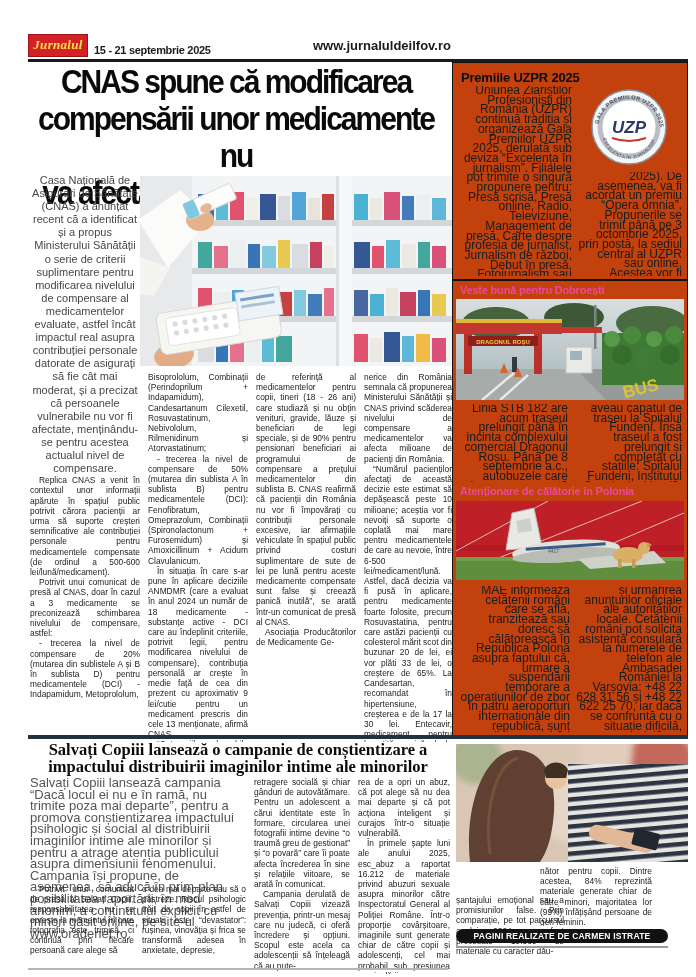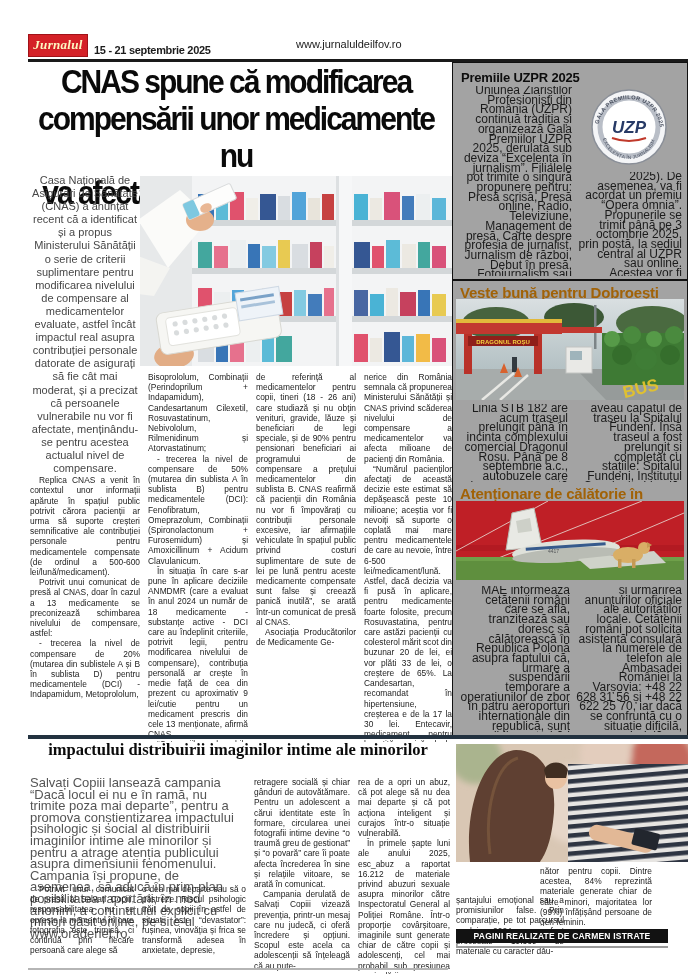--- a/index.html
+++ b/index.html
@@ -2,52 +2,52 @@
 <html lang="ro"><head>
 <meta charset="utf-8">
 <style>
   html,body{margin:0;padding:0;background:#ffffff;}
   #page{position:relative;width:696px;height:977px;background:#fff;overflow:hidden;
         font-family:"Liberation Sans",sans-serif;color:#1b1b1b;}
   .abs{position:absolute;}
   
   .masthead{position:absolute;left:28px;top:34px;width:660px;height:24px;}
   .logo{position:absolute;left:0;top:0;width:58px;height:21px;background:#d42127;border:1px solid #a01218;
-        color:#fef9c3;font-family:"Liberation Serif",serif;font-style:italic;font-weight:bold;font-size:13px;
+        color:#fde047;font-family:"Liberation Serif",serif;font-style:italic;font-weight:bold;font-size:13px;
         text-align:center;line-height:20px;letter-spacing:.3px;}
   .issue-date{position:absolute;left:66px;top:10px;font-weight:bold;font-size:11px;letter-spacing:-.3px;}
-  .site{position:absolute;left:268px;top:4px;font-weight:normal;font-size:11px;}
+  .site{position:absolute;left:285px;top:4px;font-weight:bold;font-size:13px;}
   .section-wrap{position:absolute;right:0;top:0;height:24px;margin-top:30px;}
   .section{color:#d42127;font-weight:bold;font-size:15px;letter-spacing:.5px;display:inline-block;vertical-align:top;margin-top:3px;}
   .sep{display:inline-block;width:1px;height:20px;background:#8a8a8a;margin:0 9px;vertical-align:top;}
   .pageno{display:inline-block;font-weight:bold;font-size:19px;vertical-align:top;}
   .head-rule{position:absolute;left:28px;top:59px;width:660px;height:2.5px;background:#1a1a1a;}
   
   .main-title{position:absolute;left:24px;top:62px;width:424px;text-align:center;
       font-weight:800;font-size:30px;line-height:33px;letter-spacing:-2px;color:#0a0a0a;
       transform:scaleY(1.13);transform-origin:top center;}
   
   .jcol{position:absolute;text-align:justify;font-size:8.4px;line-height:10.2px;color:#1c1c1c;overflow:hidden;}
   .jcol p{margin:0;}
   .jcol p.ind{text-indent:9px;}
   .intro-txt{font-size:11px;line-height:13.1px;color:#474747;text-align:center;margin:0 0 6px 0;}
   .subhead{font-weight:bold;font-size:11.2px;line-height:13px;color:#0d0d0d;text-align:left;margin:6px 0 3px 0;}
   
-  .sb-box{position:absolute;left:452px;width:236px;border:1.6px solid #111;box-sizing:border-box;background:#a3a3a3;}
+  .sb-box{position:absolute;left:452px;width:236px;border:1.6px solid #111;box-sizing:border-box;background:#c2410c;}
   .sb-title{font-weight:bold;font-size:13px;letter-spacing:-.2px;color:#0d0d0d;}
   .scol{position:absolute;font-size:12px;line-height:9.7px;color:#1b1b1b;overflow:hidden;text-align:right;}
-  .sb-head2{position:absolute;font-weight:bold;font-size:15px;letter-spacing:-.2px;color:#a16207;}
+  .sb-head2{position:absolute;font-weight:bold;font-size:11px;letter-spacing:-.2px;color:#ec4899;}
   
   .divider{position:absolute;left:28px;top:735px;width:660px;height:4px;background:#233240;}
   .bottom-title{position:absolute;left:24px;top:742px;width:428px;text-align:center;
       font-family:"Liberation Serif",serif;font-weight:bold;font-size:16.5px;line-height:16.5px;color:#0b0b0b;}
   .bottom-intro{position:absolute;left:30px;top:777px;width:212px;font-size:13px;line-height:11.6px;
       color:#555;text-align:left;overflow:hidden;}
   .credit-bar{position:absolute;left:456px;top:929px;width:212px;height:14px;background:#121212;color:#fff;
-      font-weight:bold;font-size:8.5px;line-height:14px;text-align:center;letter-spacing:.2px;}
+      font-weight:bold;font-size:8.5px;line-height:14px;text-align:center;letter-spacing:.2px;border-radius:7px;}
   .credit-under{position:absolute;left:456px;top:946px;width:212px;height:2px;background:#9a9a9a;}
   .foot-rule{position:absolute;left:28px;top:968px;width:420px;height:1.5px;background:#b5b5b5;}
   .photo{position:absolute;overflow:hidden;}
   svg{display:block;}
 </style>
 </head>
 <body>
 
 <div id="page">
 
@@ -166,21 +166,21 @@
         <rect x="100" y="120" width="44" height="28" fill="#eef3f8" stroke="#cfd9e4"></rect>
         <rect x="104" y="126" width="34" height="3" fill="#7aa2c8"></rect>
         <rect x="104" y="133" width="34" height="3" fill="#a8c2da"></rect>
       </g>
     </svg>
   </div>
 
   <div class="jcol" style="left:30px;top:174px;width:110px;height:568px;">
     <p class="intro-txt">Casa Națională de Asigurări de Sănătate (CNAS) a anunțat recent că a identificat și a propus Ministerului Sănătății o serie de criterii suplimentare pentru modificarea nivelului de compensare al medicamentelor evaluate, astfel încât impactul real asupra contribuției personale datorate de asigurați să fie cât mai moderat, și a precizat că persoanele vulnerabile nu vor fi afectate, menținându-se pentru acestea actualul nivel de compensare.</p>
     <p class="ind">Replica CNAS a venit în contextul unor informații apărute în spațiul public potrivit cărora pacienții ar urma să suporte creșteri semnificative ale contribuției personale pentru medicamentele compensate (de ordinul a 500-600 lei/lună/medicament).</p>
-    <p class="ind">Potrivit unui comunicat de presă al CNAS, doar în cazul a 13 medicamente se preconizează schimbarea nivelului de compensare, astfel:</p>
+    <p class="ind">Potrivit unui comunicat de presă al CNAS, doar în cazul a 3 medicamente se preconizează schimbarea nivelului de compensare, astfel:</p>
     <p class="ind">- trecerea la nivel de compensare de 20% (mutarea din sublistele A și B în sublista D) pentru medicamentele (DCI) - Indapamidum, Metoprololum,</p>
   </div>
   <div class="jcol" style="left:148px;top:372px;width:100px;height:370px;">
     <p>Bisoprololum, Combinații (Perindoprilum + Indapamidum), Candesartanum Cilexetil, Rosuvastatinum, Nebivololum, Rilmenidinum și Atorvastatinum;</p>
     <p class="ind">- trecerea la nivel de compensare de 50% (mutarea din sublista A în sublista B) pentru medicamentele (DCI): Fenofibratum, Omeprazolum, Combinații (Spironolactonum + Furosemidum) și Amoxicillinum + Acidum Clavulanicum.</p>
     <p class="ind">În situația în care s-ar pune în aplicare deciziile ANMDMR (care a evaluat în anul 2024 un număr de 18 medicamente - substanțe active - DCI care au îndeplinit criteriile, potrivit legii, pentru modificarea nivelului de compensare), contribuția personală ar crește în medie față de cea din prezent cu aproximativ 9 lei/cutie pentru un medicament prescris din cele 13 menționate, afirmă CNAS.</p>
     <p class="ind">“Categoriile vulnerabile de populație nu ar fi afectate, menținându-se nivelul actual de compensare de 100% din prețul</p>
   </div>
   <div class="jcol" style="left:256px;top:372px;width:100px;height:370px;">
     <p>de referință al medicamentelor pentru copii, tineri (18 - 26 ani) care studiază și nu obțin venituri, gravide, lăuze și beneficiari de legi speciale, și de 90% pentru pensionari beneficiari ai programului de compensare a prețului medicamentelor din sublista B. CNAS reafirmă că pacienții din România nu vor fi împovărați cu contribuții personale excesive, iar afirmațiile vehiculate în spațiul public privind costuri suplimentare de sute de lei pe lună pentru aceste medicamente compensate sunt false și creează panică inutilă”, se arată într-un comunicat de presă al CNAS.</p>
@@ -288,20 +288,21 @@
         <rect x="162" y="58" width="3.5" height="9" fill="#c59a54"></rect>
         <rect x="176" y="58" width="3.5" height="9" fill="#c59a54"></rect>
       </g>
     </svg>
   </div>
   <div class="scol" style="left:460px;top:586px;width:110px;height:146px;">MAE informează cetățenii români care se află, tranzitează sau doresc să călătorească în Republica Polonă asupra faptului că, urmare a suspendării temporare a operațiunilor de zbor în patru aeroporturi internaționale din republică, sunt posibile perturbări ale traficului aerian în perioada următoare. Se recomandă verificarea regulată a informațiilor actualizate comunicate de către companiile aeriene</div>
   <div class="scol" style="left:576px;top:586px;width:106px;height:146px;">și urmărirea anunțurilor oficiale ale autorităților locale. Cetățenii români pot solicita asistență consulară la numerele de telefon ale Ambasadei României la Varșovia: +48 22 628 31 56 și +48 22 622 25 70, iar dacă se confruntă cu o situație dificilă, specială, cu caracter de urgență au la dispoziție și telefonul de urgență al Ambasadei României la Varșovia: +48 694 486 683.</div>
 
   <div class="divider"></div>
   <div class="bottom-title">
+    <div>Salvați Copiii lansează o campanie de conștientizare a</div>
     <div>impactului distribuirii imaginilor intime ale minorilor</div>
   </div>
   <div class="bottom-intro">Salvați Copiii lansează campania “Dacă locul ei nu e în ramă, nu trimite poza mai departe”, pentru a promova conștientizarea impactului psihologic și social al distribuirii imaginilor intime ale minorilor și pentru a atrage atenția publicului asupra dimensiunii fenomenului. Campania își propune, de asemenea, să aducă în prim-plan posibilitatea raportării, în mod anonim, a conținutului explicit cu minori găsit online, pe site-ul www.oradenet.ro.</div>
 
   <div class="jcol" style="left:30px;top:884px;width:104px;height:90px;">
     <p class="ind">Potrivit unui comunicat de presă al Salvați Copiii, responsabilitatea nu se oprește la momentul în care fotografia este trimisă, ci continuă prin fiecare persoană care alege să</p>
   </div>
   <div class="jcol" style="left:142px;top:884px;width:104px;height:90px;">
     <p>o dea mai departe sau să o păstreze. Riscul psihologic trăit de copii în astfel de situații este “devastator”: rușinea, vinovăția și frica se transformă adesea în anxietate, depresie,</p>
   </div>

